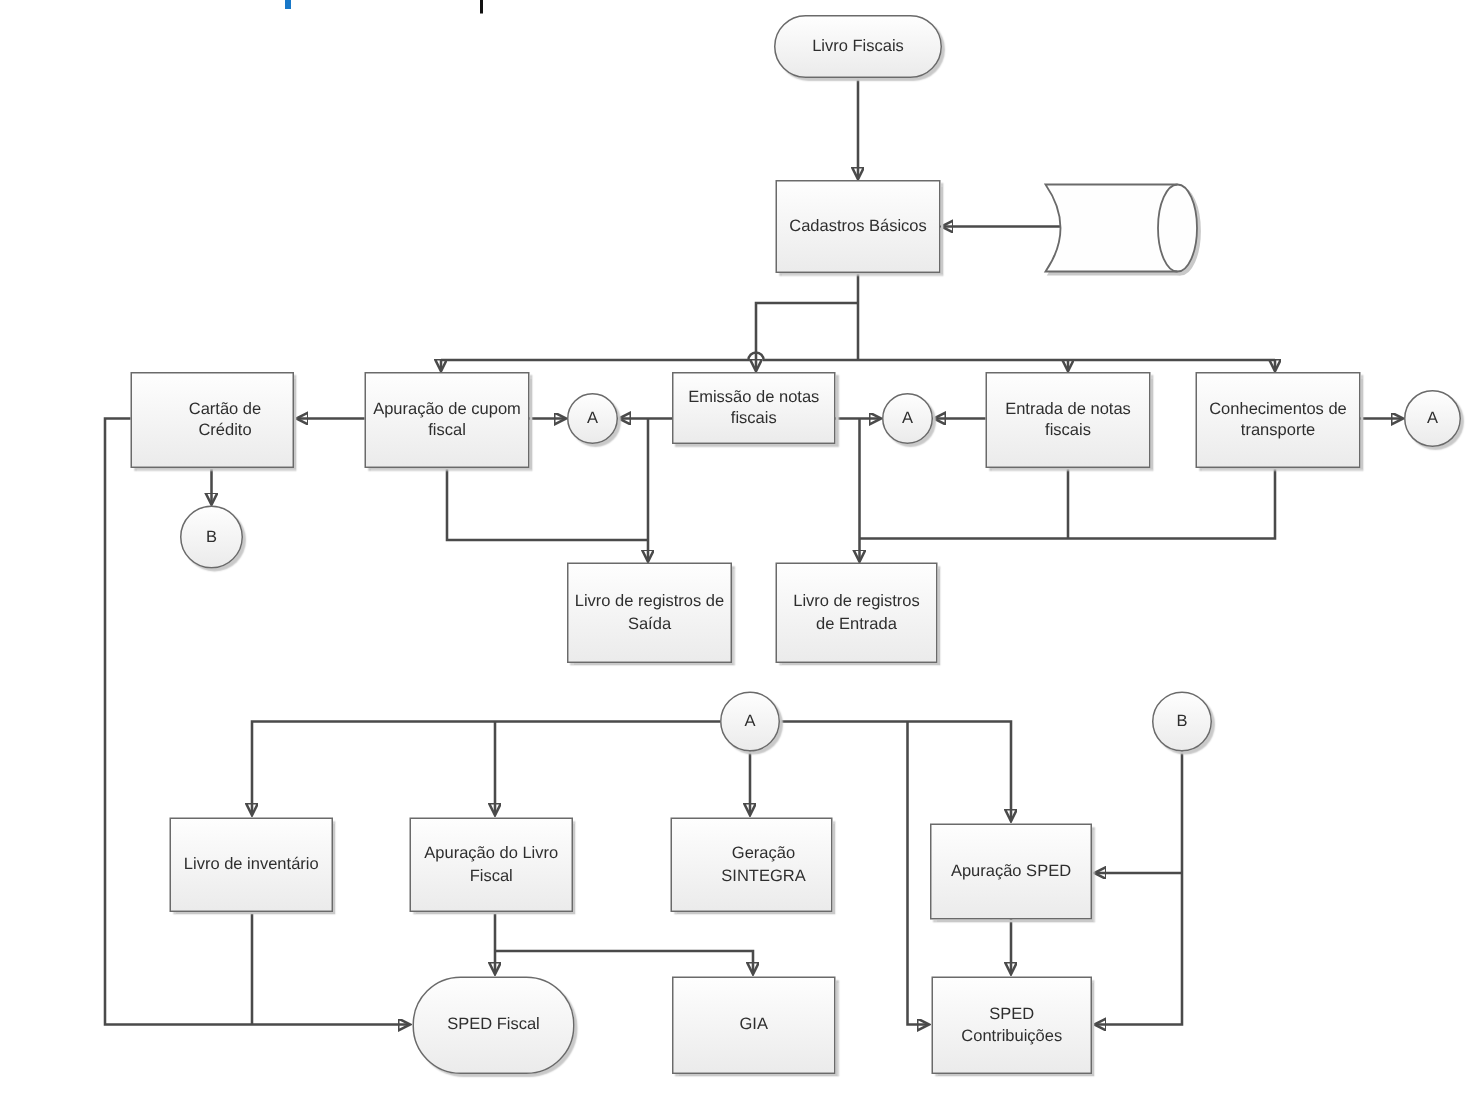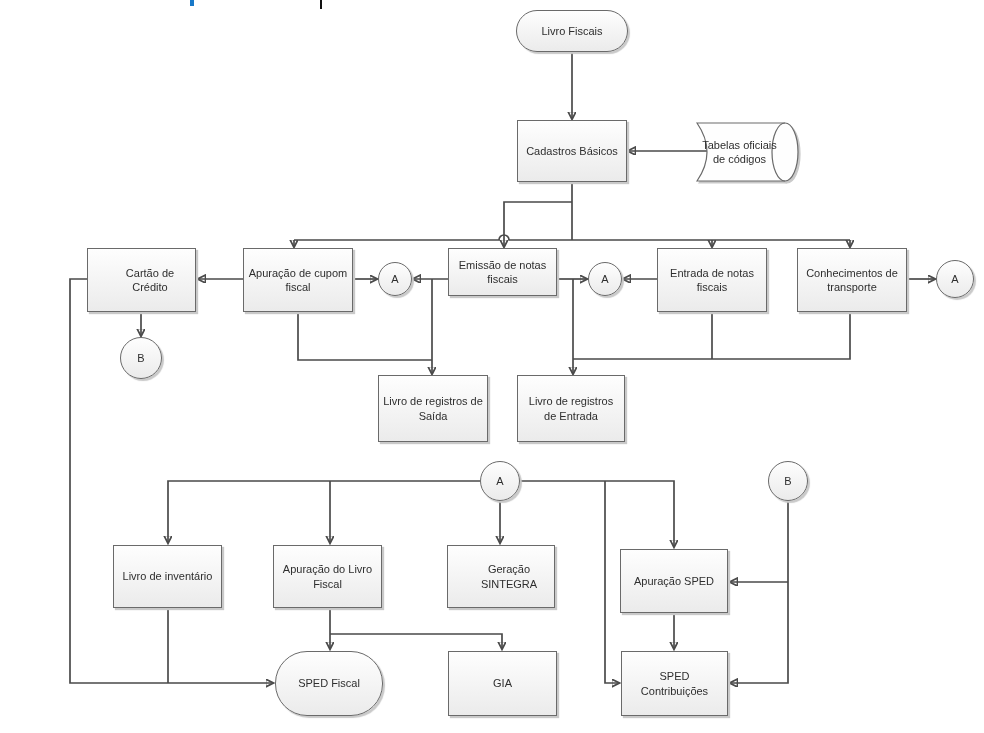--- a/index.html
+++ b/index.html
@@ -85,21 +85,20 @@
         <span class="lbl">Livro Fiscais</span>
       </div>
       <div class="node process" style="left: 517px; top: 120px; width: 110px; height: 62px;">
         <span class="lbl">Cadastros Básicos</span>
       </div>
       <div class="node stored" style="left: 695px; top: 122px; width: 105px; height: 60px;">
         <svg width="105" height="60" viewBox="0 0 105 60">
           <path d="M2,1 Q22,30 2,59 L90,59 A13,29 0 0 0 90,1 Z" fill="#fefefe" stroke="#6a6a6a" stroke-width="1.2"></path>
           <path d="M90,1 A13,29 0 0 0 90,59" fill="none" stroke="#6a6a6a" stroke-width="1.2"></path>
         </svg>
-        <span class="lbl">Tabelas oficiais de códigos</span>
       </div>
       <div class="node process" style="left: 87px; top: 248px; width: 109px; height: 64px; padding-left: 21px;">
         <span class="lbl">Cartão de Crédito</span>
       </div>
       <div class="node process" style="left: 243px; top: 248px; width: 110px; height: 64px;">
         <span class="lbl">Apuração de cupom fiscal</span>
       </div>
       <div class="node circle" style="left: 378px; top: 262px; width: 34px; height: 34px;">
         <span class="lbl">A</span>
       </div>

